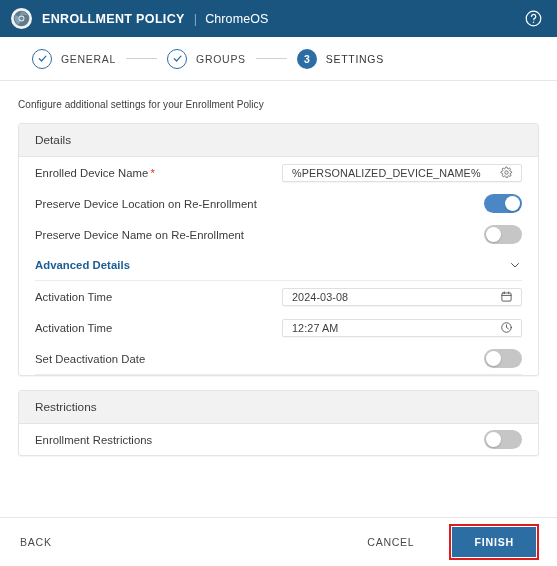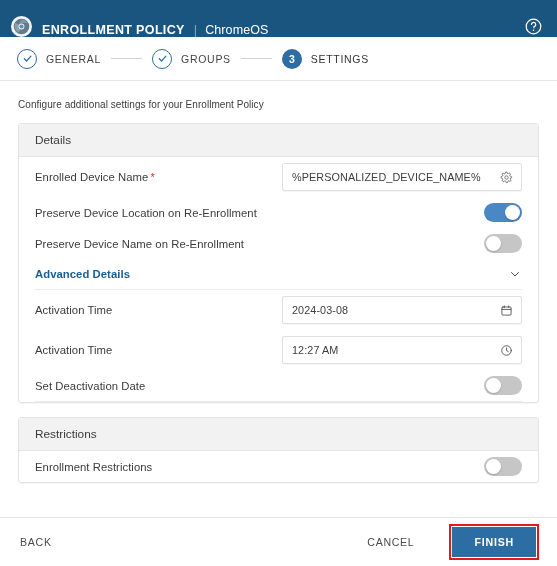--- a/index.html
+++ b/index.html
@@ -18,21 +18,21 @@
     background: #ffffff;
     display: flex;
     flex-direction: column;
   }
 
   
   .topbar {
     height: 37px;
     background: #1a5580;
     display: flex;
-    align-items: flex-end;
+    align-items: center;
     padding: 0 13px 0 11px;
     flex: 0 0 auto;
   }
   .brand-logo {
     width: 21px; height: 21px;
     border-radius: 50%;
     background: #f1f3f4;
     display: flex; align-items: center; justify-content: center;
     margin-right: 10px;
     flex: 0 0 auto;
@@ -65,21 +65,21 @@
     cursor: pointer;
   }
 
   
   .stepper {
     height: 44px;
     background: #ffffff;
     border-bottom: 1px solid #e6e6e6;
     display: flex;
     align-items: center;
-    padding-left: 17px;
+    padding-left: 32px;
     flex: 0 0 auto;
   }
   .step { display: flex; align-items: center; cursor: pointer; }
   .step-circle {
     width: 20px; height: 20px;
     border-radius: 50%;
     display: flex; align-items: center; justify-content: center;
     flex: 0 0 auto;
   }
   .step-circle.done {
@@ -150,21 +150,21 @@
     flex: 0 0 auto;
     white-space: nowrap;
     letter-spacing: 0.05px;
   }
   .req { color: #d93025; font-size: 11px; margin-left: 2px; }
   .row-spacer { flex: 1 1 auto; }
 
   
   .field {
     width: 240px;
-    height: 28px;
+    height: 18px;
     border: 1px solid #e0e0e0;
     border-radius: 2px;
     background: #ffffff;
     display: flex;
     align-items: center;
     padding: 0 7px 0 9px;
     flex: 0 0 auto;
     box-shadow: 0 1px 1px rgba(0,0,0,0.04);
   }
   .field-value {

